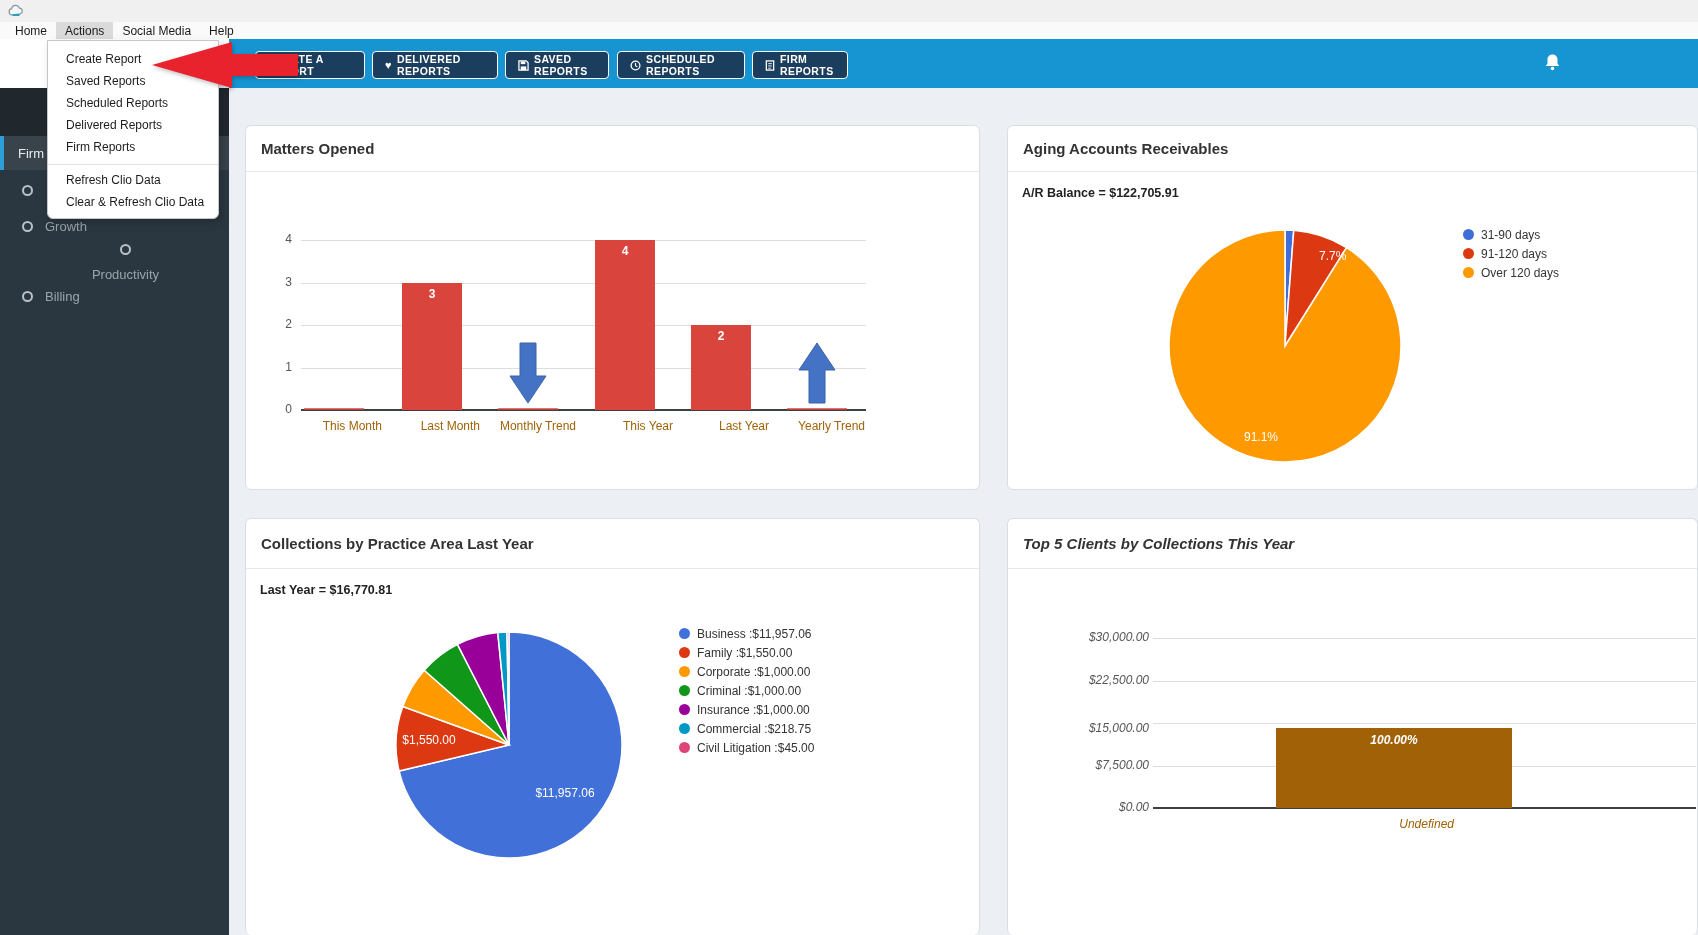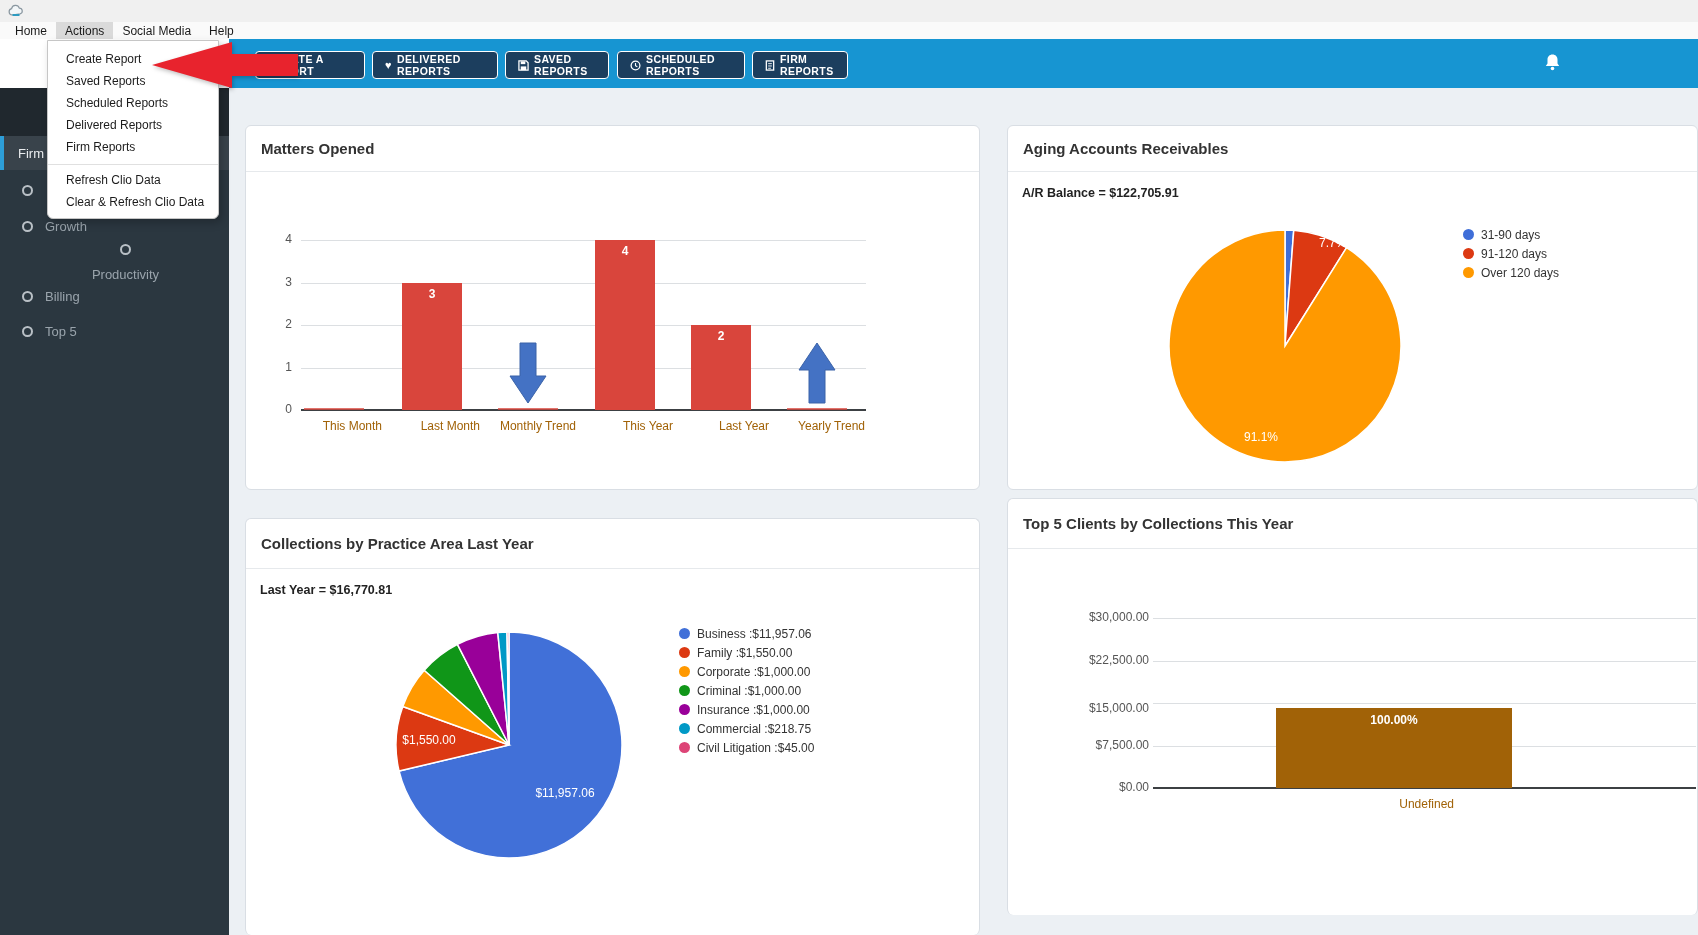--- a/index.html
+++ b/index.html
@@ -134,24 +134,20 @@
       <span class="ring"></span>
       <span>Growth</span>
     </div>
     <div class="side-item" style="top:156px;flex-direction:column;">
       <span class="ring"></span>
       <span>Productivity</span>
     </div>
     <div class="side-item" style="top:191px;">
       <span class="ring"></span>
       <span>Billing</span>
-    </div>
-    <div class="side-item" style="top:226px;">
-      <span class="ring"></span>
-      <span>Top 5</span>
     </div>
   </div>
 
   <div class="card" style="left:245px; top:125px; width:735px; height:365px;">
     <div class="card-head">
       <span class="card-title">Matters Opened</span>
     </div>
     <div class="chart-layer" id="matters-chart">
         <div class="gridline" style="left: 55px; top: 68px; width: 565px;"></div>
         <div class="ytick" style="left: 14px; top: 60px; width: 32px;">4</div>
@@ -193,21 +189,21 @@
   <div class="card" style="left:1007px; top:125px; width:691px; height:365px;">
     <div class="card-head">
       <span class="card-title">Aging Accounts Receivables</span>
     </div>
     <div class="card-sub" style="left:14px; top:60px;">A/R Balance = $122,705.91</div>
     <svg id="aging-pie" style="position:absolute; left:0; top:0;" width="691" height="365">
         <path d="M 277 220 L 277 104 A 116 116 0 0 1 285.7379094412402 104.32956756976878 Z" fill="#3f6ed8" stroke="#ffffff" stroke-width="1.5"></path>
         <path d="M 277 220 L 285.7379094412402 104.32956756976878 A 116 116 0 0 1 338.53929737958117 121.66935941413035 Z" fill="#dc3912" stroke="#ffffff" stroke-width="1.5"></path>
         <path d="M 277 220 L 338.53929737958117 121.66935941413035 A 116 116 0 1 1 277 104 Z" fill="#ff9900" stroke="#ffffff" stroke-width="1.5"></path>
       </svg>
-    <div class="pie-label" style="left:283px; top:110px; width:44px;padding-left:28px;">7.7%</div>
+    <div class="pie-label" style="left:283px; top:123px; width:44px;padding-left:28px;">7.7%</div>
     <div class="pie-label" style="left:228px; top:304px; width:50px;">91.1%</div>
     <div class="legend" id="aging-legend" style="left:455px; top:99px;">
         <div class="legend-row">
           <div class="legend-dot" style="background: rgb(63, 110, 216);"></div>
           <div class="legend-text">31-90 days</div>
         </div>
         <div class="legend-row">
           <div class="legend-dot" style="background: rgb(220, 57, 18);"></div>
           <div class="legend-text">91-120 days</div>
         </div>
@@ -259,21 +255,21 @@
           <div class="legend-dot" style="background: rgb(0, 153, 198);"></div>
           <div class="legend-text">Commercial :$218.75</div>
         </div>
         <div class="legend-row">
           <div class="legend-dot" style="background: rgb(221, 68, 119);"></div>
           <div class="legend-text">Civil Litigation :$45.00</div>
         </div>
       </div>
   </div>
 
-  <div class="card" style="left:1007px; top:498px; width:691px; height:417px; border-bottom:none;">
+  <div class="card" style="left:1007px; top:518px; width:691px; height:417px; border-bottom:none;font-style:italic;">
     <div class="card-head" style="height:50px;">
       <span class="card-title">Top 5 Clients by Collections This Year</span>
     </div>
     <div class="chart-layer" id="top5-chart" style="top:0;">
         <div class="baseline" style="left: 145px; top: 288px; width: 543px;"></div>
         <div class="ytick" style="left: 30px; top: 281px; width: 111px;">$0.00</div>
         <div class="gridline" style="left: 145px; top: 246.5px; width: 543px;"></div>
         <div class="ytick" style="left: 30px; top: 238.5px; width: 111px;">$7,500.00</div>
         <div class="gridline" style="left: 145px; top: 204px; width: 543px;"></div>
         <div class="ytick" style="left: 30px; top: 196px; width: 111px; margin-top: 6px;">$15,000.00</div>

